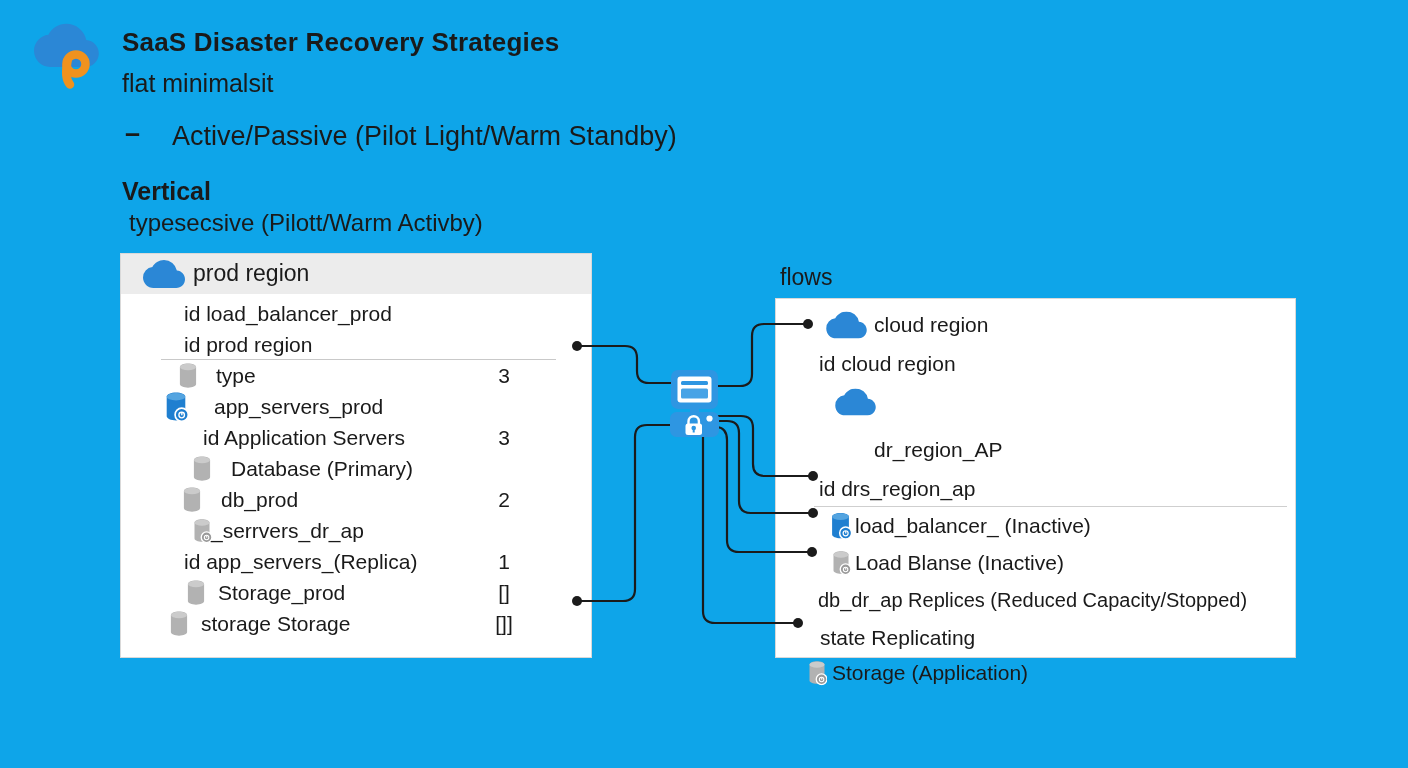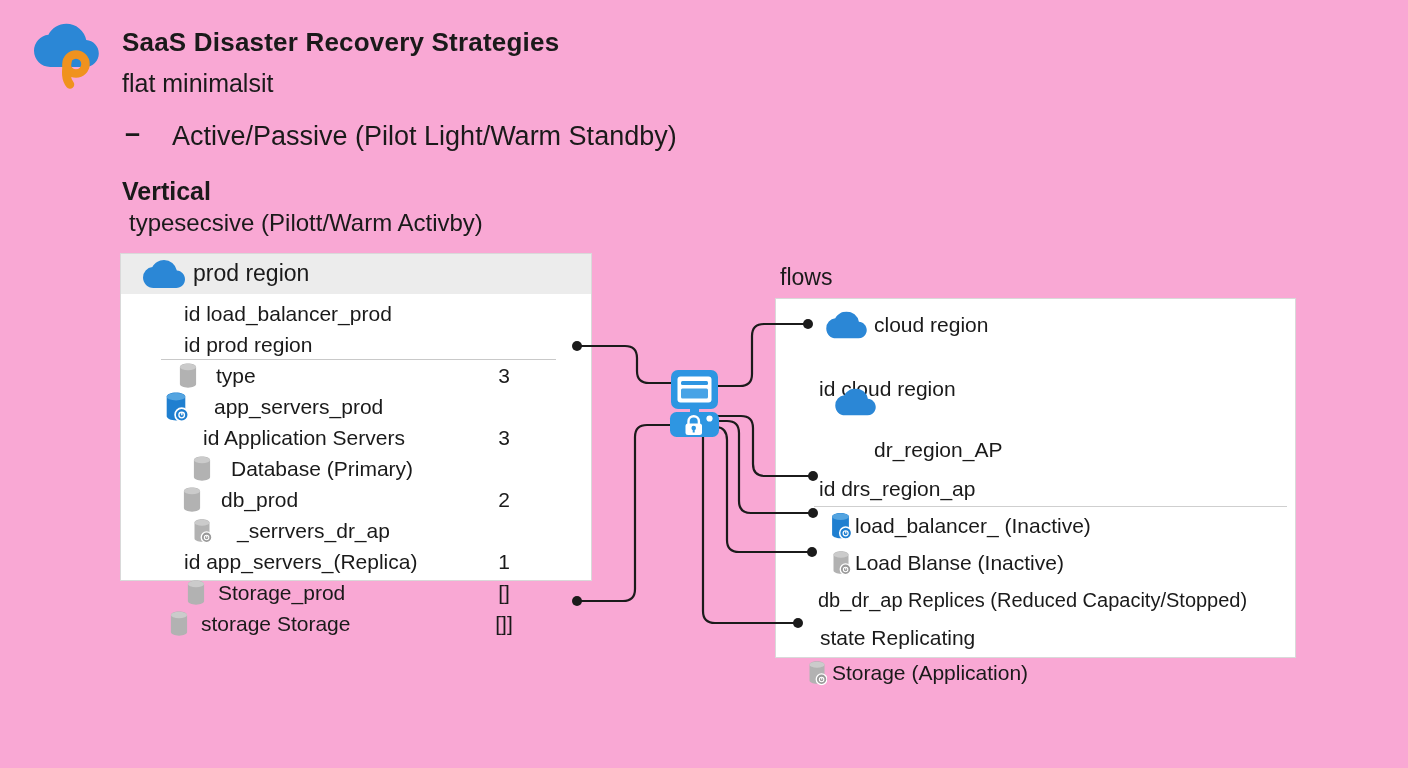--- a/index.html
+++ b/index.html
@@ -2,34 +2,34 @@
 <html><head>
 <meta charset="utf-8">
 <style>
   :root{
     --text:#1a1a1a; --blue:#2b87d6; --iblue:#1f7fd0; --iblue-l:#54a4e0;
     --igray:#b2b2b2; --igray-l:#cbcbcb; --badge-gray:#9a9a9a;
     --orange:#f0921e; --pborder:#d9d9d9; --rowgray:#ececec;
     --line:#1b1b1b; --cblue:#2e96e2;
   }
   html,body{margin:0;padding:0;background:#fff;}
-  .canvas{position:relative;width:1408px;height:768px;background:#f9a8d4;overflow:hidden;
+  .canvas{position:relative;width:1408px;height:768px;background:#0ea5e9;overflow:hidden;
           font-family:"Liberation Sans",sans-serif;color:var(--text);}
   .abs{position:absolute;}
   .logo{left:28px;top:10px;}
   .title{left:122px;top:27px;font-size:26px;font-weight:700;letter-spacing:.2px;}
   .subtitle{left:122px;top:69px;font-size:25px;font-weight:400;}
   .bullet-marker{left:125px;top:118px;font-size:27px;font-weight:700;}
   .bullet-label{left:172px;top:121px;font-size:27px;}
   .section-title{left:122px;top:177px;font-size:25px;font-weight:700;}
   .section-subtitle{left:129px;top:209px;font-size:24px;}
   .flows-label{left:780px;top:264px;font-size:23px;text-align:center;}
 
   .panel{position:absolute;background:#fff;border:1px solid var(--pborder);box-sizing:border-box;}
-  .left-panel{left:120px;top:253px;width:472px;height:328px;}
+  .left-panel{left:120px;top:253px;width:472px;height:405px;}
   .right-panel{left:775px;top:298px;width:521px;height:360px;}
 
   .lp-header{position:absolute;left:0;top:0;right:0;height:40px;background:var(--rowgray);}
   .lph-icon{position:absolute;left:22px;top:50%;transform:translateY(-50%);line-height:0;}
   .lph-title{position:absolute;left:72px;top:50%;transform:translateY(-52%);font-size:23px;white-space:nowrap;}
 
   .lp-rows{position:absolute;left:0;top:40px;right:0;padding-top:4px;}
   .rp-rows{position:absolute;left:0;top:0;right:0;padding-top:6px;}
   .row{position:relative;}
   .lrow{height:31px;font-size:21px;}
@@ -116,21 +116,21 @@
           <span class="val">2</span>
         </div>
         <div class="row lrow">
           <span class="icon" style="left: 71px;"><svg width="20" height="25" viewBox="0 0 24 30">
               <path d="M3 5 C3 2.8 7 1 12 1 C17 1 21 2.8 21 5 V24 C21 26.2 17 28 12 28 C7 28 3 26.2 3 24 Z" fill="#b2b2b2"></path>
               <ellipse cx="12" cy="5" rx="9" ry="3.6" fill="#cbcbcb"></ellipse>
               <circle cx="17.5" cy="22.5" r="6.4" fill="#9a9a9a" stroke="#ffffff" stroke-width="1.6"></circle>
               <circle cx="17.5" cy="22.8" r="2.7" fill="none" stroke="#ffffff" stroke-width="1.3"></circle>
               <rect x="17" y="20.4" width="1.3" height="2.6" fill="#ffffff"></rect>
             </svg></span>
-          <span class="lbl" style="left: 90px; padding-left: 26px;">_serrvers_dr_ap</span>
+          <span class="lbl" style="left: 90px;">_serrvers_dr_ap</span>
         </div>
         <div class="row lrow">
           <span class="lbl" style="left: 63px;">id app_servers_(Replica)</span>
           <span class="val">1</span>
         </div>
         <div class="row lrow">
           <span class="icon" style="left: 64px;"><svg width="22" height="27" viewBox="0 0 24 30">
               <path d="M3 5 C3 2.8 7 1 12 1 C17 1 21 2.8 21 5 V24 C21 26.2 17 28 12 28 C7 28 3 26.2 3 24 Z" fill="#b2b2b2"></path>
               <ellipse cx="12" cy="5" rx="9" ry="3.6" fill="#cbcbcb"></ellipse>
             </svg></span>
@@ -152,21 +152,21 @@
   <div class="panel right-panel">
     <div class="rp-rows" id="rp-rows">
         <div class="row rrow" style="height: 40px;">
           <div class="rowbg" style="left: 0px;"></div>
           <span class="icon" style="left: 50px;"><svg width="41" height="27" viewBox="0 4 24 16">
               <path d="M19.35 10.04A7.49 7.49 0 0 0 12 4C9.11 4 6.6 5.64 5.35 8.04A5.99 5.99 0 0 0 0 14c0 3.31 2.69 6 6 6h13c2.76 0 5-2.24 5-5 0-2.64-2.05-4.78-4.65-4.96z" fill="#2b87d6"></path>
             </svg></span>
           <span class="lbl" style="left: 98px;">cloud region</span>
         </div>
         <div class="row rrow" style="height: 37px;">
-          <span class="lbl" style="left: 43px; margin-top: 25px;">id cloud region</span>
+          <span class="lbl" style="left: 43px;">id cloud region</span>
         </div>
         <div class="row rrow" style="height: 40px;">
           <div class="rowbg" style="left: 33px;"></div>
           <span class="icon" style="left: 59px;"><svg width="41" height="27" viewBox="0 4 24 16">
               <path d="M19.35 10.04A7.49 7.49 0 0 0 12 4C9.11 4 6.6 5.64 5.35 8.04A5.99 5.99 0 0 0 0 14c0 3.31 2.69 6 6 6h13c2.76 0 5-2.24 5-5 0-2.64-2.05-4.78-4.65-4.96z" fill="#2b87d6"></path>
             </svg></span>
           <span class="lbl" style="left: 98px; margin-top: 48px;">dr_region_AP</span>
         </div>
         <div class="row rrow divider" style="height: 37px; margin-top: 48px;">
           <span class="lbl" style="left: 43px;">id drs_region_ap</span>

